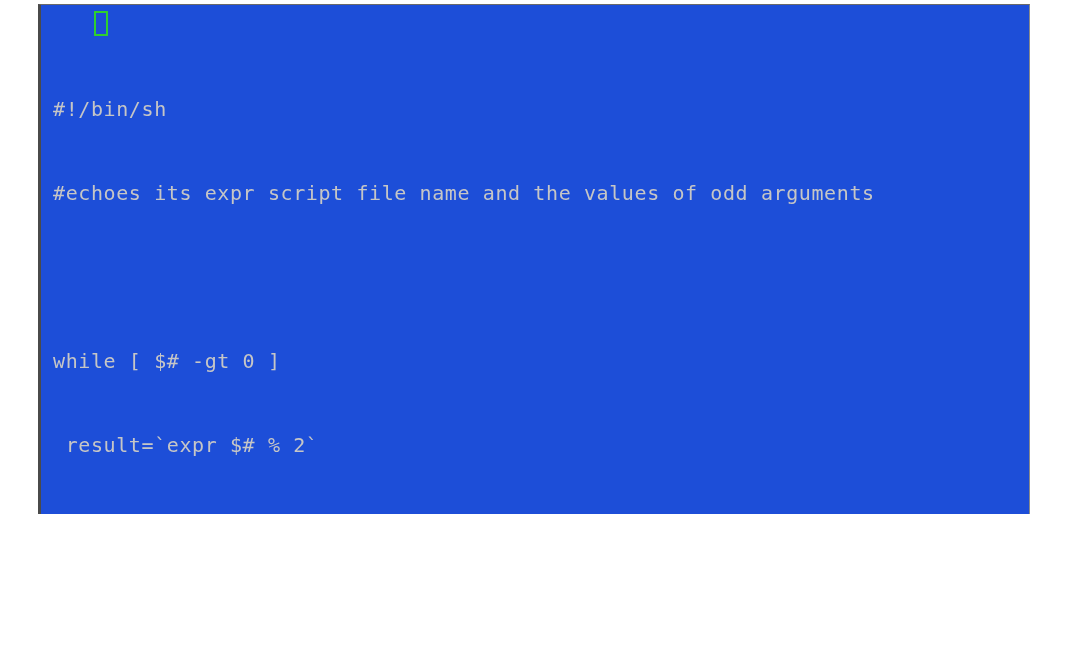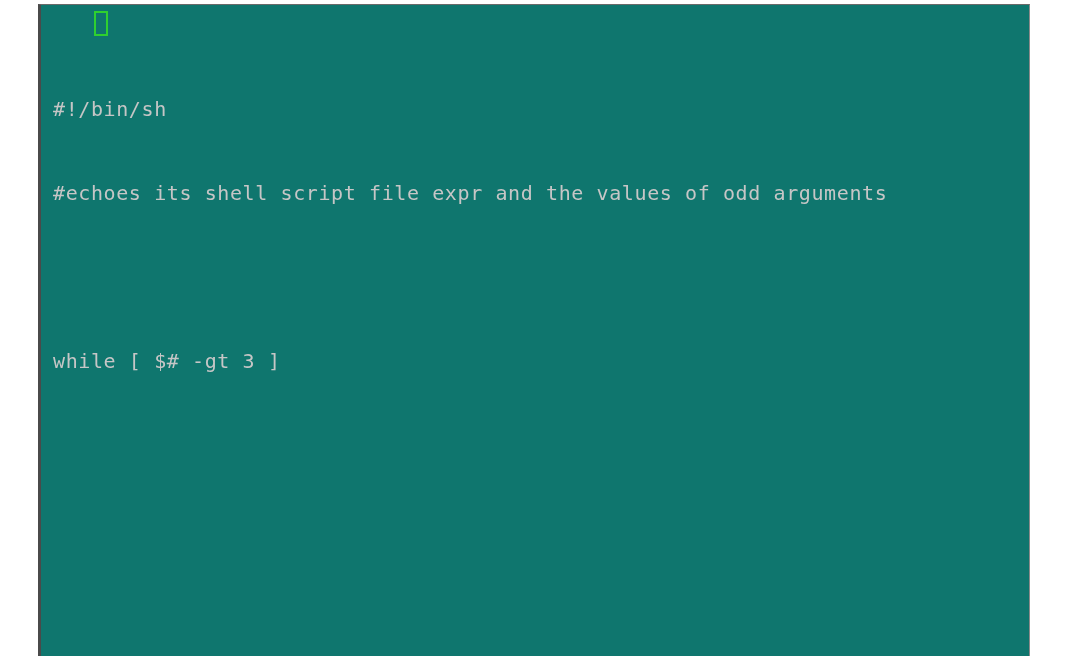--- a/index.html
+++ b/index.html
@@ -21,22 +21,22 @@
     height: 667px;
     background: #ffffff;
   }
 
   
   #terminal-window {
     position: absolute;
     left: 38px;
     top: 4px;
     width: 992px;
-    height: 652px;
-    background: #0f766e;
+    height: 510px;
+    background: #1d4ed8;
     border-left: 3px solid #4a4a4a;
     border-top: 1px solid #6a6a6a;
     border-right: 1px solid #8a8a8a;
     box-sizing: border-box;
     overflow: hidden;
   }
 
   #terminal-buffer {
     position: absolute;
     left: 0;
@@ -75,23 +75,24 @@
 </head>
 <body>
 
 <div id="screen">
 
   <div id="terminal-window">
 
     <div id="terminal-buffer">
 
       <div class="term-line">#!/bin/sh</div>
-      <div class="term-line">#echoes its shell script file expr and the values of odd arguments</div>
+      <div class="term-line">#echoes its expr script file name and the values of odd arguments</div>
       <div class="term-line empty-line"></div>
-      <div class="term-line">while [ $# -gt 3 ]</div>
+      <div class="term-line">while [ $# -gt 0 ]</div>
+      <div class="term-line"> result=`expr $# % 2`</div>
       
       
       
       
       
       
       
       
 
       

